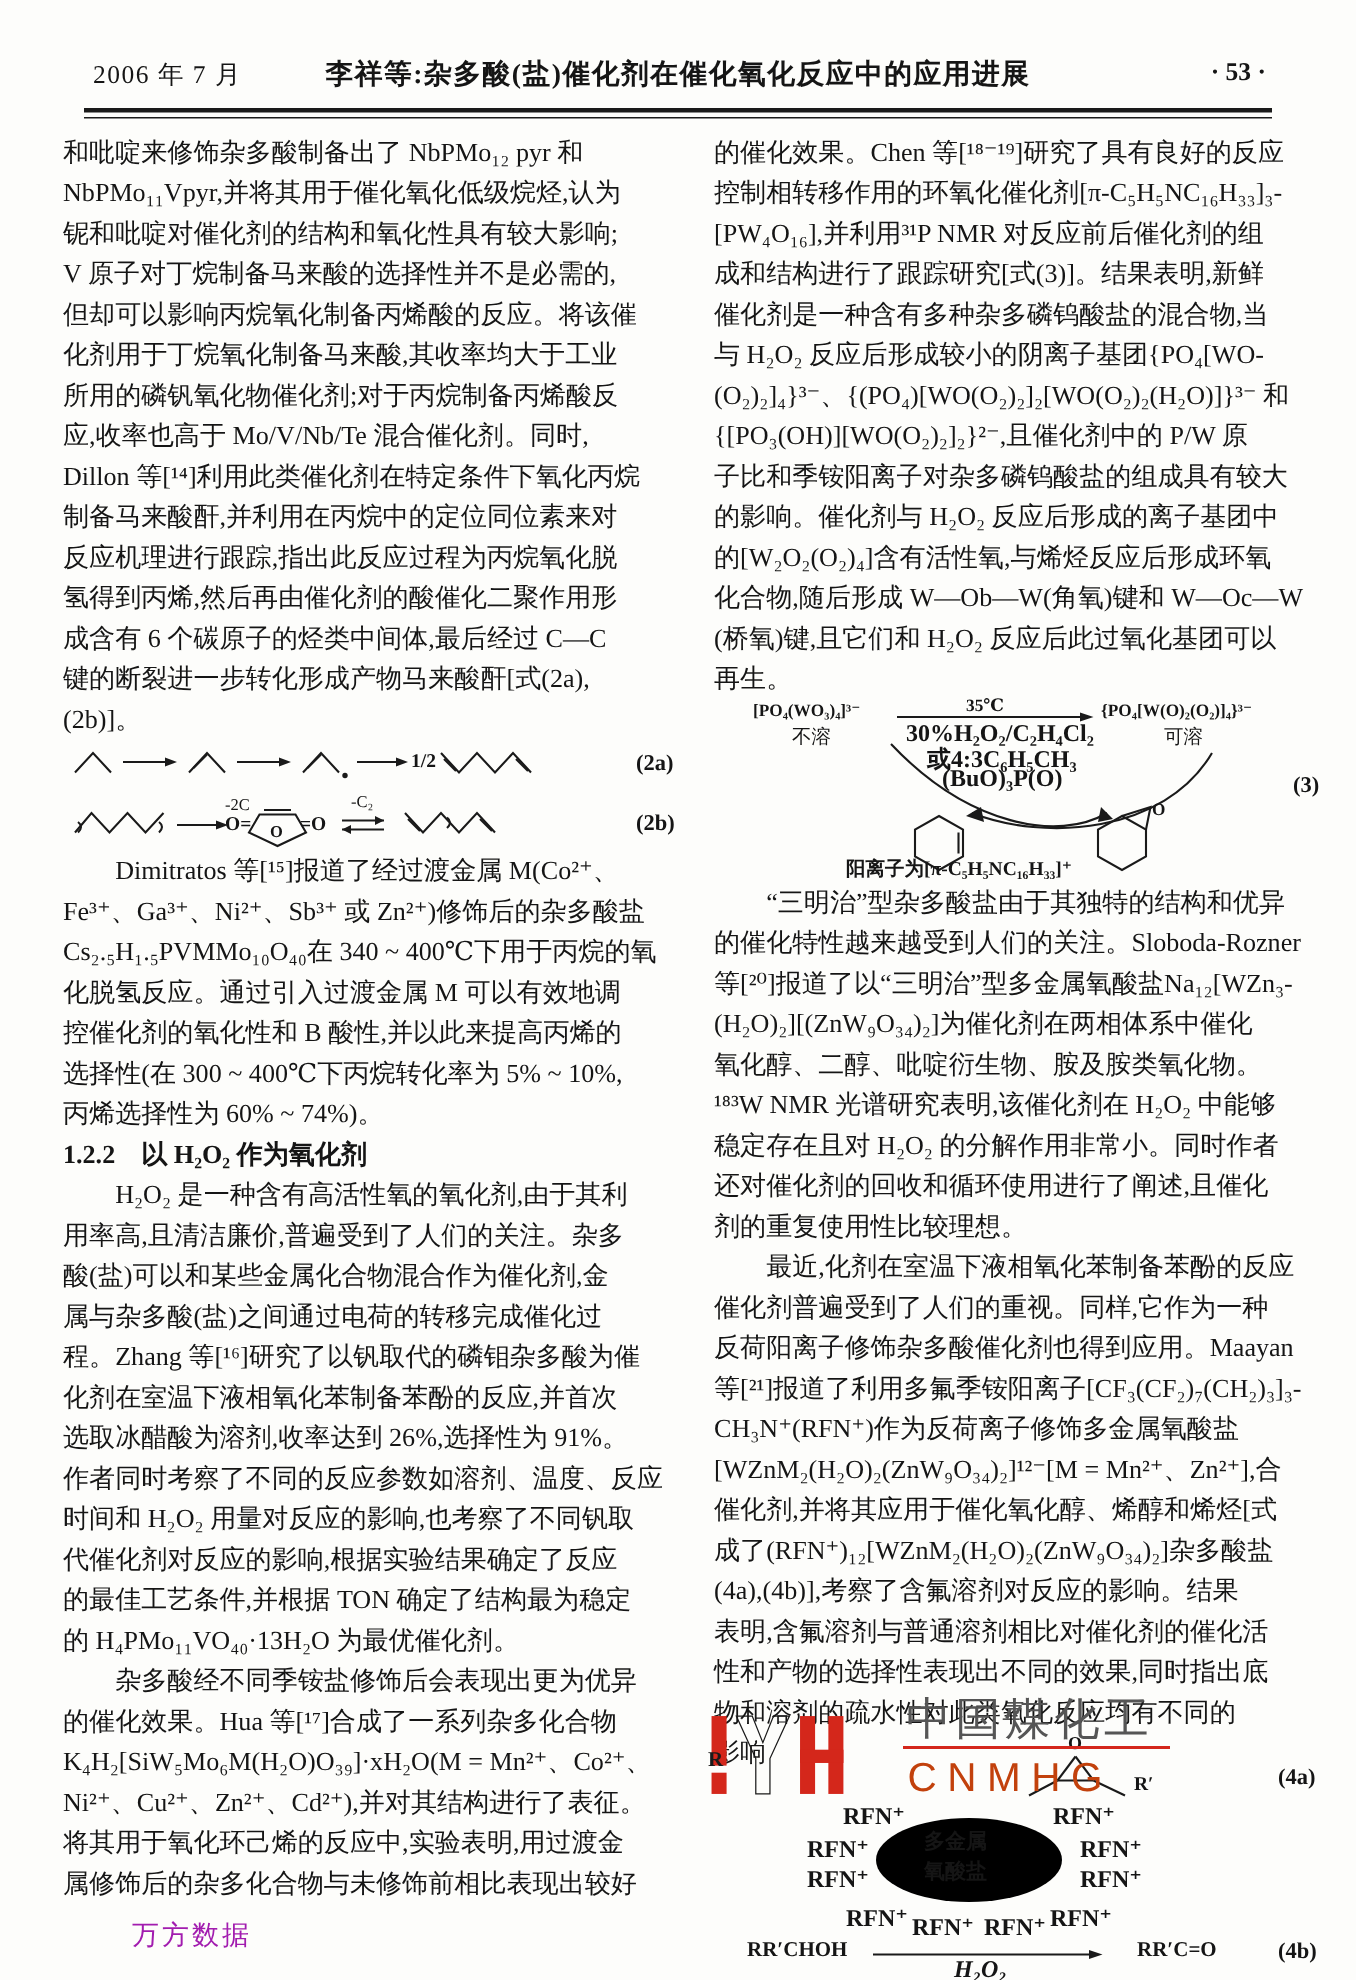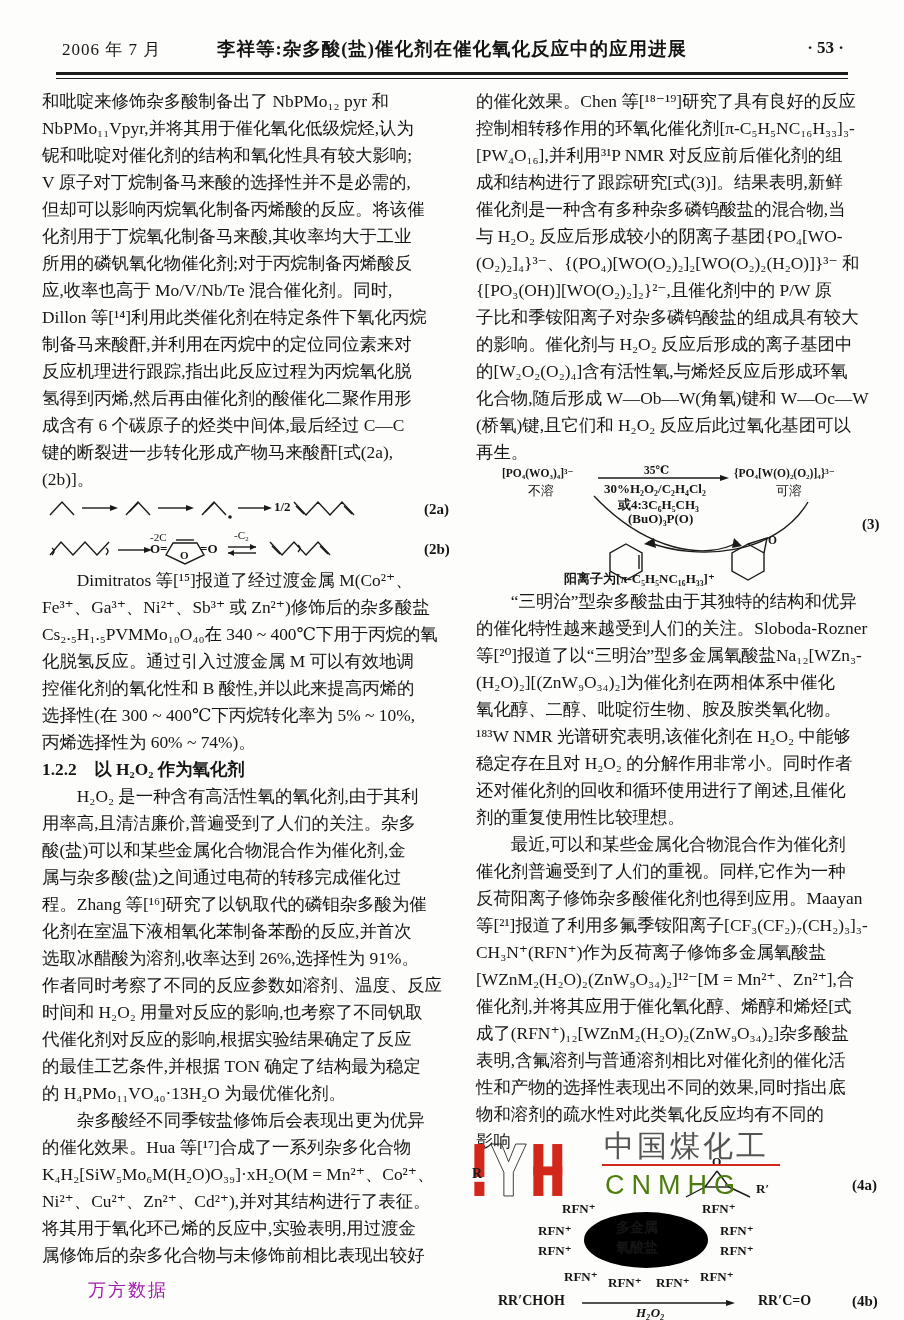--- a/index.html
+++ b/index.html
@@ -14,29 +14,29 @@
   .col{position:absolute;top:88px;width:420px;}
   .col-left{left:42px;}
   .col-right{left:464px;margin-left:12px;}
   .tline{height:27px;line-height:27px;font-size:17.4px;white-space:nowrap;overflow:visible;}
   .heading{height:27px;line-height:27px;font-size:17.4px;font-weight:bold;}
   
   .scheme{position:relative;}
   .scheme svg{position:absolute;left:0;top:0;}
   .slabel{position:absolute;font-size:15px;}
   .s-small{font-size:11.5px;}
-  .s-tiny{font-size:13px;}
+  .s-tiny{font-size:16px;}
   .s-bold{font-weight:bold;}
   line,path,polyline,polygon{stroke:#1a1a1a;fill:none;stroke-width:1.4;}
   .filled{fill:#1a1a1a;stroke:none;}
   
   .wm{position:absolute;left:472px;top:1122px;width:420px;height:100px;font-family:"Liberation Sans","DejaVu Sans",sans-serif;}
   .wm-cn{position:absolute;left:132px;top:4px;font-size:30px;color:#555;letter-spacing:3px;}
   .wm-rule{position:absolute;left:130px;top:42px;width:178px;height:0;border-top:2.5px solid #d4271b;}
-  .wm-latin{position:absolute;left:133px;top:48px;font-size:27px;color:#4d7c0f;letter-spacing:7px;}
+  .wm-latin{position:absolute;left:133px;top:48px;font-size:27px;color:#c2410c;letter-spacing:7px;}
   .wm-rpart{position:absolute;left:0px;top:44px;font-size:14px;font-weight:bold;color:#1a1a1a;font-family:"Liberation Serif",serif;}
   .footer{position:absolute;left:88px;top:1278px;font-size:18px;color:#a21caf;letter-spacing:2px;
           font-family:"Liberation Sans","DejaVu Sans",sans-serif;}
 </style>
 </head>
 <body>
 
 <div class="page">
 
   <div class="hdr-date">2006 年 7 月</div>
@@ -193,28 +193,29 @@
         <div class="tline">的催化特性越来越受到人们的关注。Sloboda-Rozner</div>
         <div class="tline">等[²⁰]报道了以“三明治”型多金属氧酸盐Na₁₂[WZn₃-</div>
         <div class="tline">(H₂O)₂][(ZnW₉O₃₄)₂]为催化剂在两相体系中催化</div>
         <div class="tline">氧化醇、二醇、吡啶衍生物、胺及胺类氧化物。</div>
         <div class="tline">¹⁸³W NMR 光谱研究表明,该催化剂在 H₂O₂ 中能够</div>
         <div class="tline">稳定存在且对 H₂O₂ 的分解作用非常小。同时作者</div>
         <div class="tline">还对催化剂的回收和循环使用进行了阐述,且催化</div>
         <div class="tline">剂的重复使用性比较理想。</div>
       </div>
     <div>
-        <div class="tline">　　最近,可以和某些金属化合物混合作为催化剂</div>
+        <div class="tline">　　最近,化剂在室温下液相氧化苯制备苯酚的反应</div>
         <div class="tline">催化剂普遍受到了人们的重视。同样,它作为一种</div>
         <div class="tline">反荷阳离子修饰杂多酸催化剂也得到应用。Maayan</div>
         <div class="tline">等[²¹]报道了利用多氟季铵阳离子[CF₃(CF₂)₇(CH₂)₃]₃-</div>
         <div class="tline">CH₃N⁺(RFN⁺)作为反荷离子修饰多金属氧酸盐</div>
         <div class="tline">[WZnM₂(H₂O)₂(ZnW₉O₃₄)₂]¹²⁻[M = Mn²⁺、Zn²⁺],合</div>
         <div class="tline">催化剂,并将其应用于催化氧化醇、烯醇和烯烃[式</div>
         <div class="tline">成了(RFN⁺)₁₂[WZnM₂(H₂O)₂(ZnW₉O₃₄)₂]杂多酸盐</div>
+        <div class="tline">(4a),(4b)],考察了含氟溶剂对反应的影响。结果</div>
         <div class="tline">表明,含氟溶剂与普通溶剂相比对催化剂的催化活</div>
         <div class="tline">性和产物的选择性表现出不同的效果,同时指出底</div>
         <div class="tline">物和溶剂的疏水性对此类氧化反应均有不同的</div>
         <div class="tline">影响</div>
       </div>
   </div>
 
   <div class="scheme" style="position:absolute;left:464px;top:1145px;width:440px;height:175px;">
     <svg width="440" height="175" viewBox="0 0 440 175">
 

